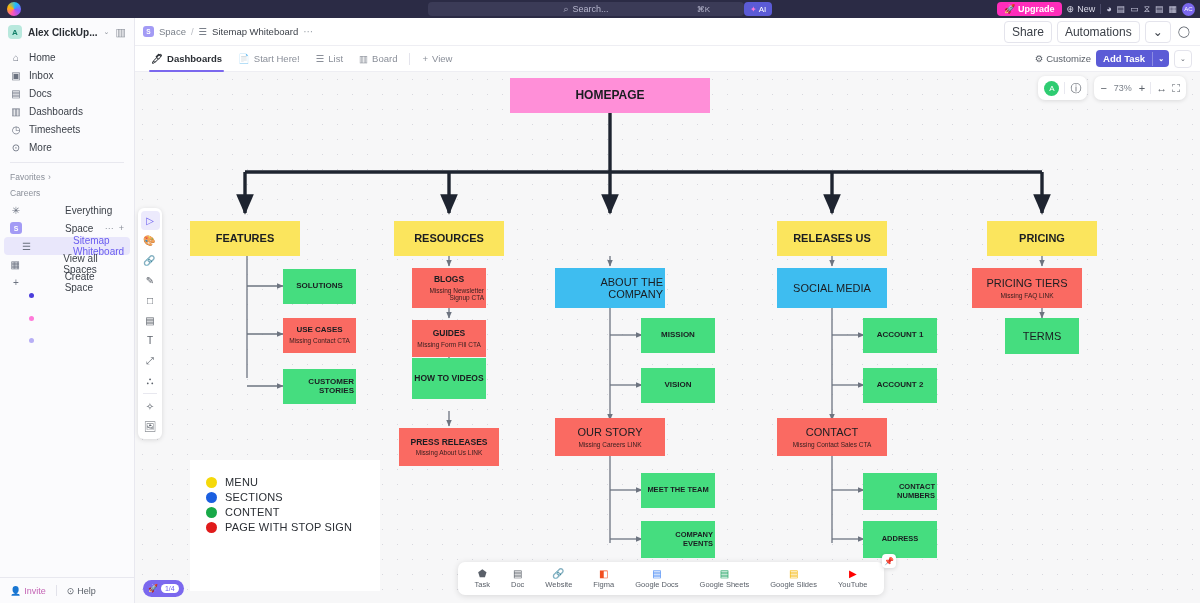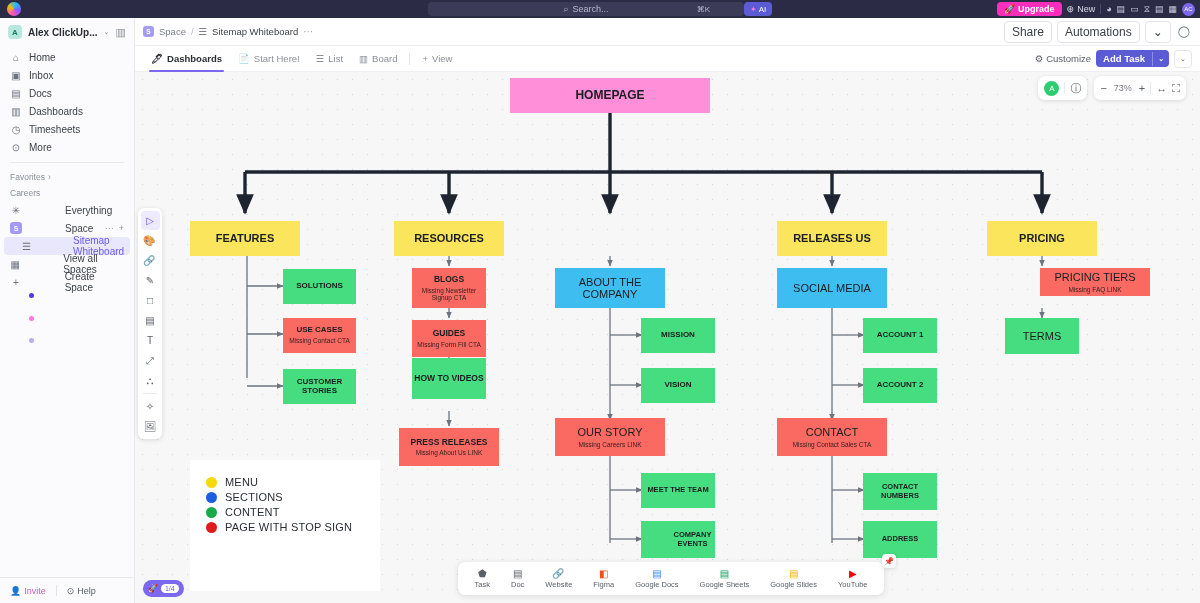--- a/index.html
+++ b/index.html
@@ -142,21 +142,21 @@
     position: absolute; left: 135px; top: 72px; width: 1065px; height: 531px;
     background-color: #f7f7f8;
     background-image: radial-gradient(#d7d7de 0.8px, transparent 0.8px);
     background-size: 15px 15px;
     overflow: hidden;
   }
   .canvas-inner { position: absolute; left: -135px; top: -72px; width: 1200px; height: 603px; }
 
   .node {
     position: absolute; display: flex; flex-direction: column; align-items: center;
-    justify-content: center; text-align: center; cursor: pointer; padding: 2px;
+    justify-content: center; text-align: right; cursor: pointer; padding: 2px;
   }
   .node .ttl { font-weight: bold; color: #1a1d21; line-height: 1.12; }
   .node .sub { font-size: 6.5px; color: #3a2020; margin-top: 2px; line-height: 1.1; }
   .n-home { background: #ff8fd8; }
   .n-menu { background: #fbe55d; }
   .n-sect { background: #3ebdf0; }
   .n-cont { background: #45dd7f; }
   .n-stop { background: #fa6a62; }
 
   svg.wires { position: absolute; left: 0; top: 0; width: 1200px; height: 603px; pointer-events: none; }
@@ -534,21 +534,21 @@
   <div class="node n-cont" style="left:863px; top:473px; width:74px; height:37px;">
     <span class="ttl" style="font-size:7.5px">CONTACT NUMBERS</span>
   </div>
   <div class="node n-cont" style="left:863px; top:521px; width:74px; height:37px;">
     <span class="ttl" style="font-size:7.5px">ADDRESS</span>
   </div>
 
   <div class="node n-menu" style="left:987px; top:221px; width:110px; height:35px;">
     <span class="ttl" style="font-size:11px">PRICING</span>
   </div>
-  <div class="node n-stop" style="left:1040px; top:268px; width:110px; height:28px;">
+  <div class="node n-stop" style="left:972px; top:268px; width:110px; height:40px;">
     <span class="ttl" style="font-size:11px; font-weight:normal">PRICING TIERS</span>
     <span class="sub">Missing FAQ LINK</span>
   </div>
   <div class="node n-cont" style="left:1005px; top:318px; width:74px; height:36px;">
     <span class="ttl" style="font-size:11px; font-weight:normal">TERMS</span>
   </div>
 
   <div class="legend">
     <div class="lg-row">
       <span class="lg-dot" style="background:#f5d90a"></span>

